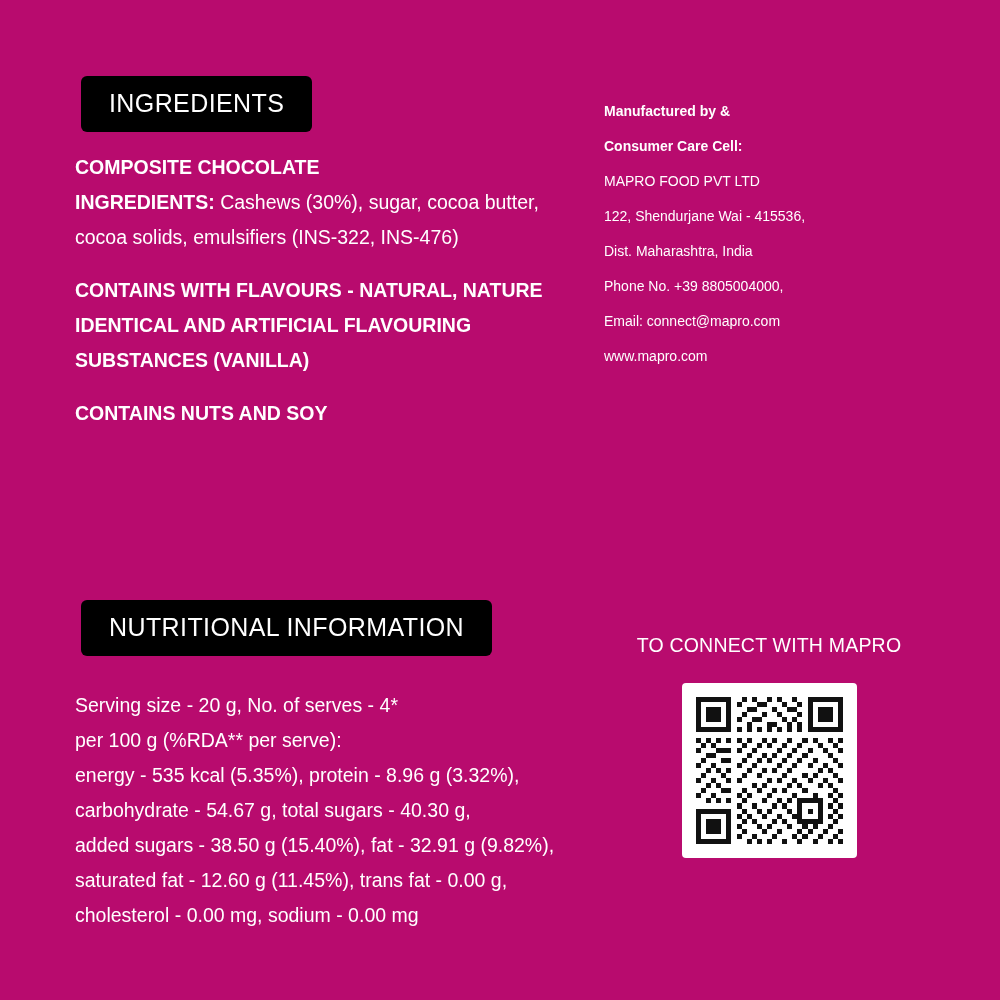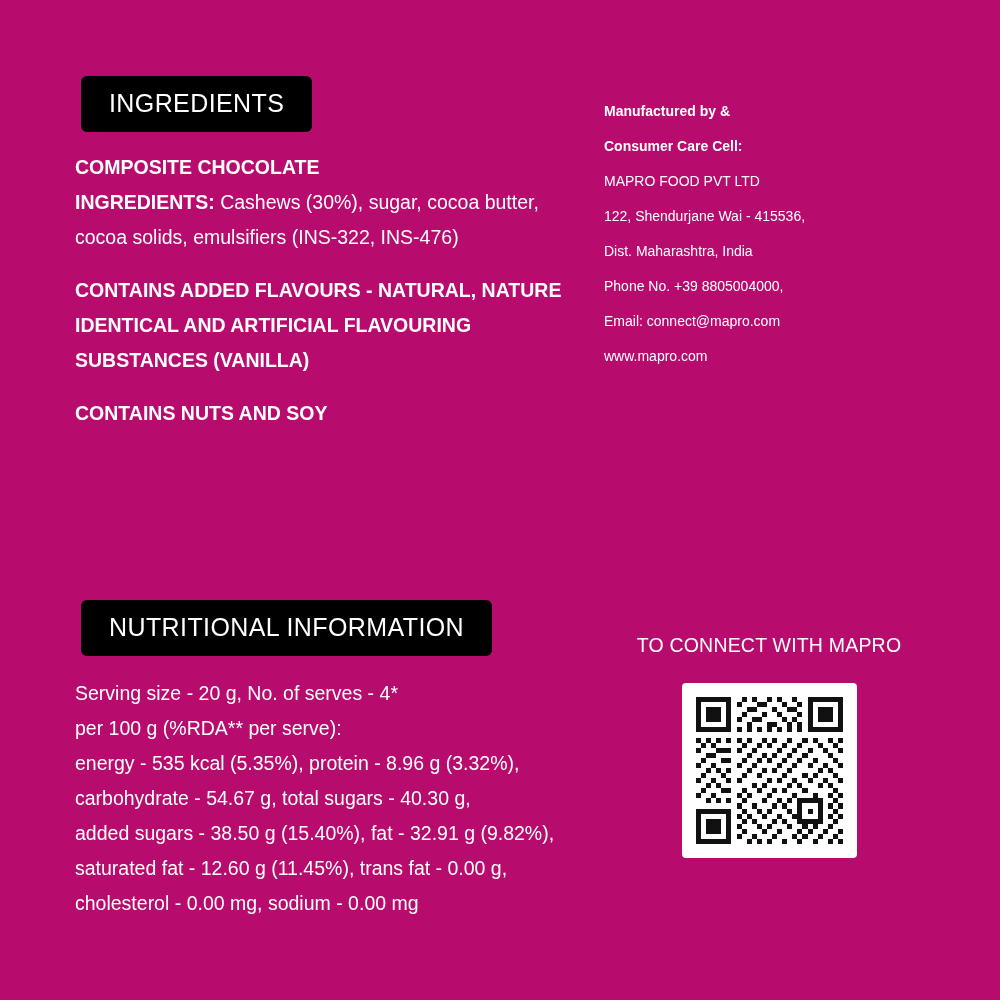--- a/index.html
+++ b/index.html
@@ -89,37 +89,37 @@
     display: flex;
     align-items: center;
     justify-content: center;
   }
   .qr-canvas {
     width: 147px;
     height: 147px;
     display: block;
   }
   .nutri-text {
-    margin-top: 20px;
+    margin-top: 32px;
   }
 </style>
 </head>
 <body>
 
 <div class="page">
 
   <div class="col-left">
     <div class="badge">INGREDIENTS</div>
 
     <div class="body-text para">
       <span class="bold">COMPOSITE CHOCOLATE</span><br>
       <span class="bold">INGREDIENTS:</span><span> Cashews (30%), sugar, cocoa butter, cocoa solids, emulsifiers (INS-322, INS-476)</span>
     </div>
 
-    <div class="body-text para bold">CONTAINS ADDED FLAVOURS - NATURAL, NATURE IDENTICAL AND ARTIFICIAL FLAVOURING SUBSTANCES (VANILLA)</div>
+    <div class="body-text para bold">CONTAINS WITH FLAVOURS - NATURAL, NATURE IDENTICAL AND ARTIFICIAL FLAVOURING SUBSTANCES (VANILLA)</div>
 
     <div class="body-text para bold">CONTAINS NUTS AND SOY</div>
   </div>
 
   <div class="col-right">
 
     <div class="body-text para">
       <div class="addr-line bold">Manufactured by &amp;</div>
       <div class="addr-line bold">Consumer Care Cell:</div>
       <div class="addr-line">MAPRO FOOD PVT LTD</div>

